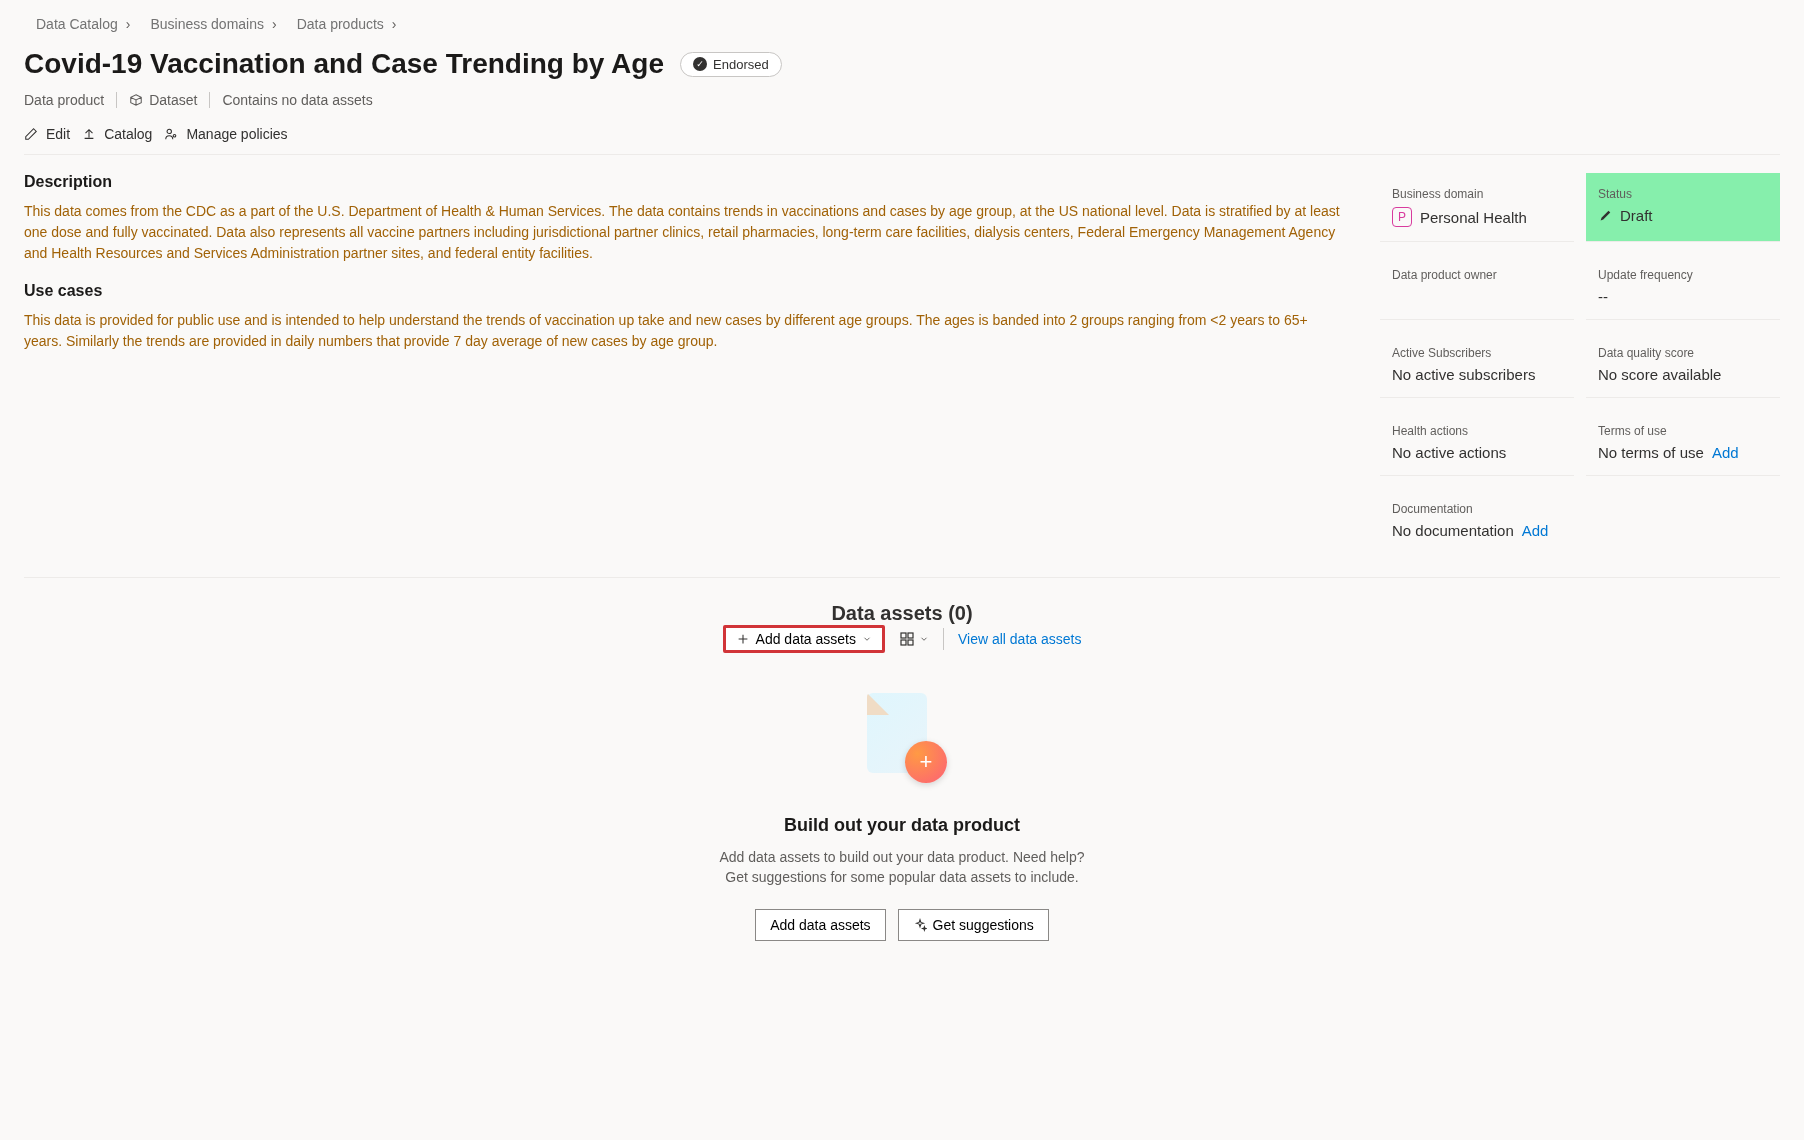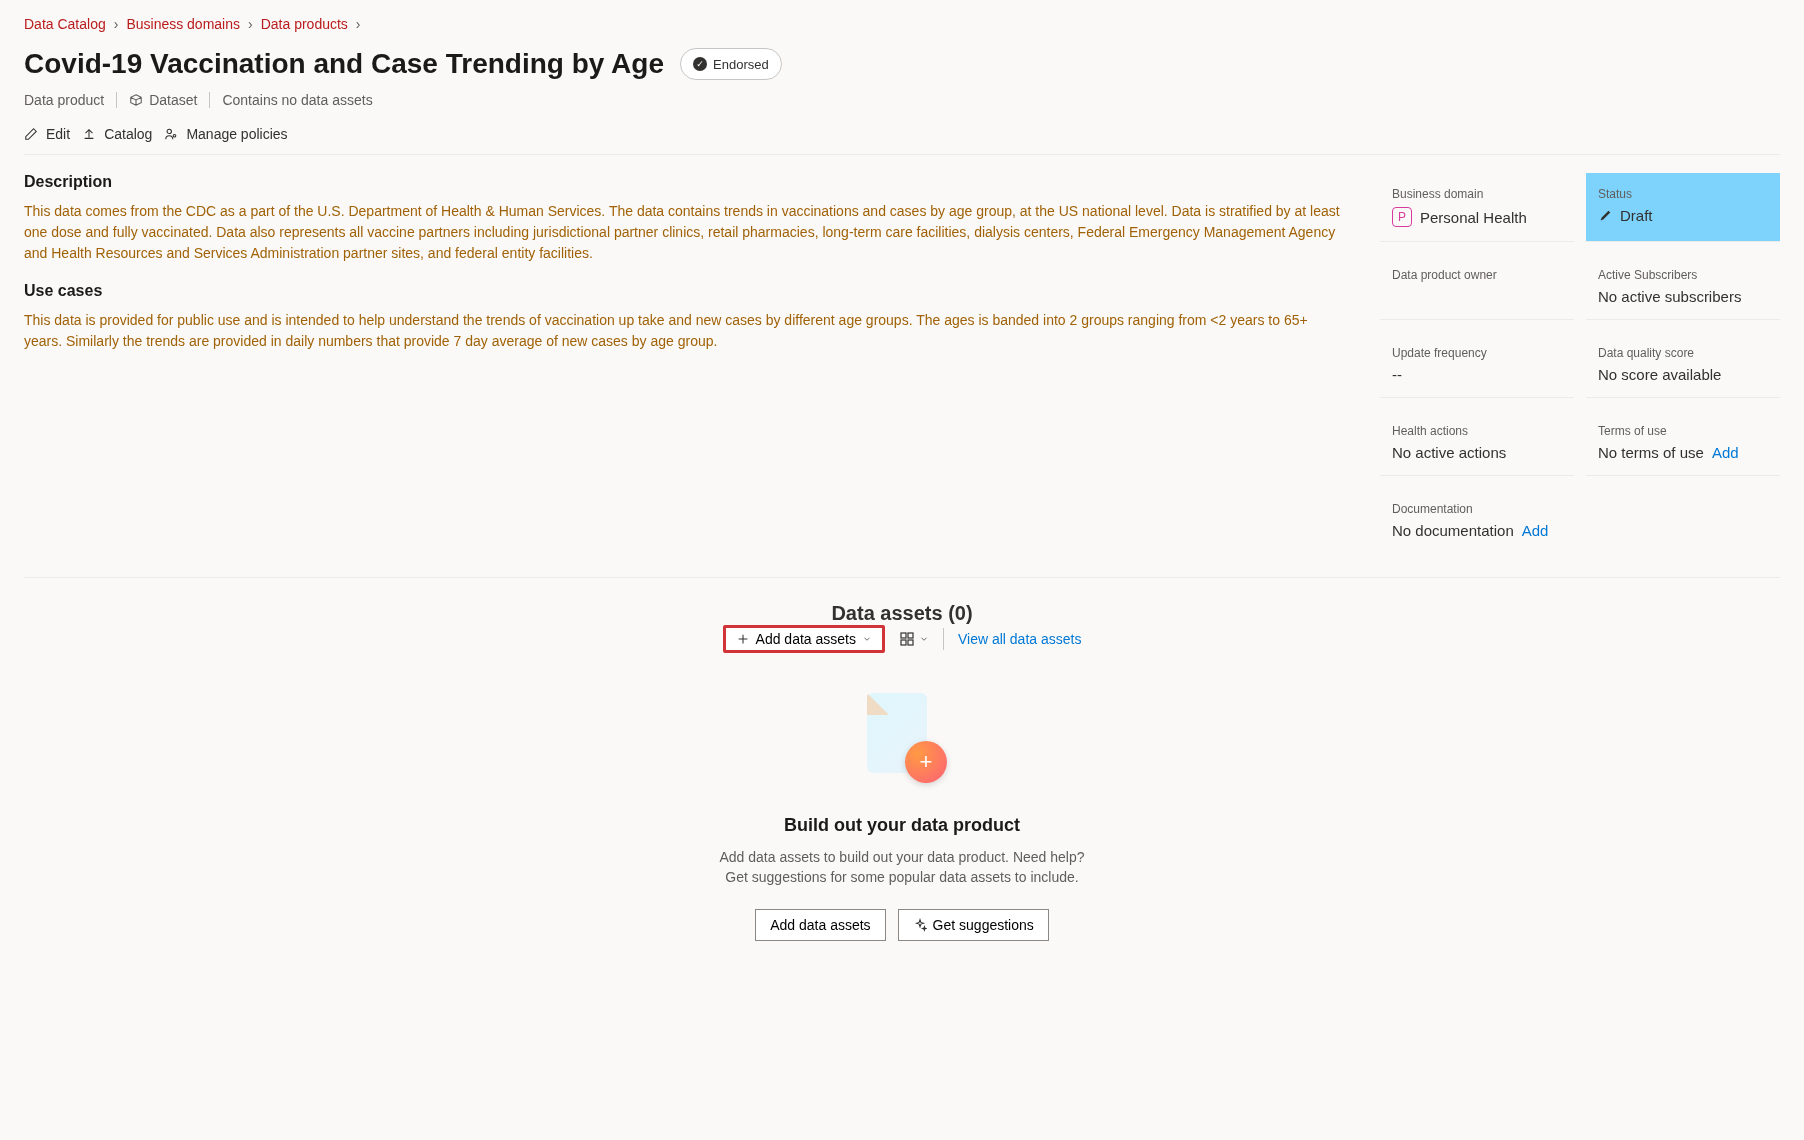--- a/index.html
+++ b/index.html
@@ -11,24 +11,25 @@
   padding: 16px 24px;
 }
 .breadcrumb {
   display: flex;
   align-items: center;
   gap: 8px;
   font-size: 14px;
   color: #323130;
   margin-bottom: 16px;
 }
-.breadcrumb a { color: #b91c1c; text-decoration: none; }
+.breadcrumb a { color: #737373; text-decoration: none; margin-left: 12px; }
 .breadcrumb .chev { color: #605e5c; }
 .title-row {
   display: flex;
+  align-items: center;
   gap: 16px;
   margin-bottom: 12px;
 }
 .title-row h1 {
   font-size: 28px;
   font-weight: 600;
   color: #1b1a19;
 }
 .badge {
   border: 1px solid #c8c6c4;
@@ -90,21 +91,21 @@
 .desc-text { font-size: 14px; line-height: 1.5; color: #a16207; margin-bottom: 18px; }
 .sidebar-grid {
   display: grid;
   grid-template-columns: 1fr 1fr;
   gap: 12px;
 }
 .sidebar-cell {
   padding: 14px 12px;
   border-bottom: 1px solid #edebe9;
 }
-.sidebar-cell.highlight { background: #7dd3fc; }
+.sidebar-cell.highlight { background: #86efac; }
 .sidebar-label { font-size: 12px; color: #605e5c; margin-bottom: 6px; }
 .sidebar-value { font-size: 15px; color: #323130; display:flex; align-items:center; gap:8px; }
 .p-icon {
   width: 20px;
   height: 20px;
   border: 1px solid #d83b9e;
   border-radius: 4px;
   display:flex;
   align-items:center;
   justify-content:center;
@@ -275,26 +276,26 @@
               <path d="M12 2l2 2-8 8-3 1 1-3 8-8z"></path>
             </svg>
           <span>Draft</span>
         </div>
       </div>
       <div class="sidebar-cell">
         <div class="sidebar-label">Data product owner</div>
         <div class="sidebar-value"></div>
       </div>
       <div class="sidebar-cell">
+        <div class="sidebar-label">Update frequency</div>
+        <div class="sidebar-value">--</div>
+      </div>
+      <div class="sidebar-cell">
         <div class="sidebar-label">Active Subscribers</div>
         <div class="sidebar-value">No active subscribers</div>
-      </div>
-      <div class="sidebar-cell">
-        <div class="sidebar-label">Update frequency</div>
-        <div class="sidebar-value">--</div>
       </div>
       <div class="sidebar-cell">
         <div class="sidebar-label">Data quality score</div>
         <div class="sidebar-value">No score available</div>
       </div>
       <div class="sidebar-cell">
         <div class="sidebar-label">Health actions</div>
         <div class="sidebar-value">No active actions</div>
       </div>
       <div class="sidebar-cell">

